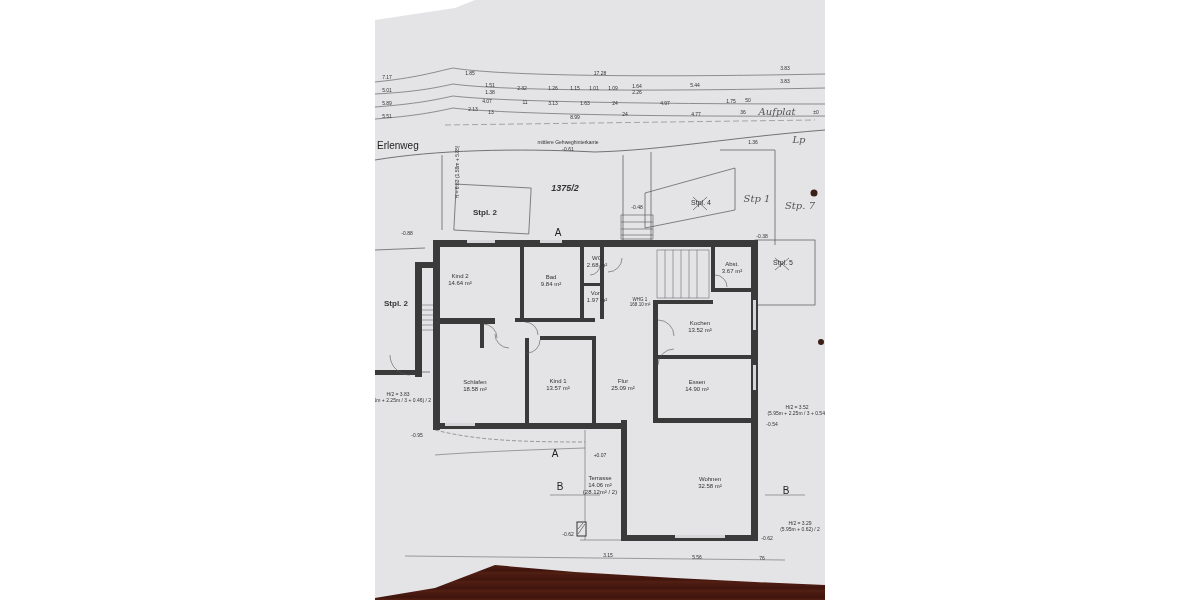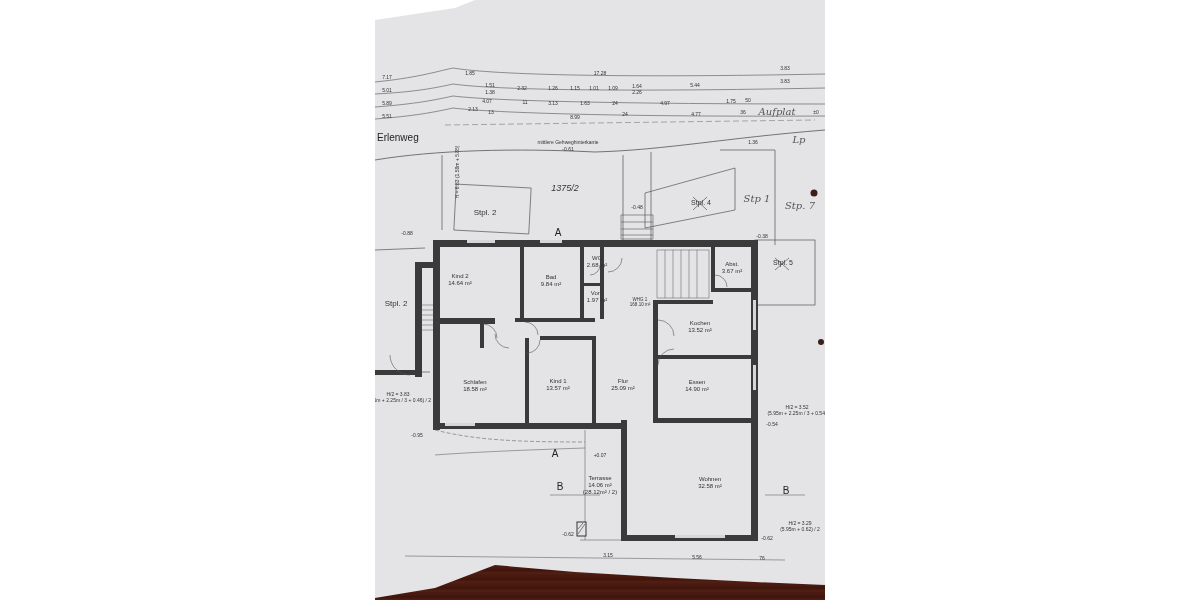--- a/index.html
+++ b/index.html
@@ -2,21 +2,21 @@
 <html><head>
 <meta charset="utf-8">
 <style>
   html,body{margin:0;padding:0;}
   body{width:1200px;height:600px;background:#ffffff;position:relative;overflow:hidden;font-family:"Liberation Sans",sans-serif;}
   #photo{position:absolute;left:375px;top:0;width:450px;height:600px;background:#4a1a10;overflow:hidden;}
   #wood-grain{position:absolute;left:0;top:0;width:450px;height:600px;
     background:repeating-linear-gradient(180deg,#4b1b11 0px,#3e140c 3px,#521f13 6px,#451810 9px);}
   #sheet{position:absolute;left:0;top:0;width:450px;height:600px;}
   .lbl{position:absolute;color:#333;font-size:6px;line-height:1.15;text-align:center;white-space:nowrap;transform:translate(-50%,-50%);}
-  .big{font-size:8px;}
+  .big{font-size:8px;font-weight:bold;}
   .street{font-size:10px;color:#222;transform:none;}
   .hand{font-family:"DejaVu Serif",serif;font-style:italic;color:#555;font-size:10px;}
   .dim{font-size:5px;color:#333;}
   .sec{font-size:10px;color:#222;}
 </style>
 </head>
 <body>
 
 <div id="photo">
   <div id="wood-grain"></div>
@@ -170,21 +170,21 @@
   <span class="lbl dim" style="left:116px;top:113px">13</span>
   <span class="lbl dim" style="left:200px;top:118px">8.99</span>
   <span class="lbl dim" style="left:250px;top:115px">24</span>
   <span class="lbl dim" style="left:321px;top:115px">4.77</span>
   <span class="lbl dim" style="left:368px;top:113px">36</span>
   <span class="lbl dim" style="left:441px;top:113px">±0</span>
   <span class="lbl hand" style="left:402px;top:112px">Aufplat</span>
   <span class="lbl hand" style="left:424px;top:140px">Lp</span>
   <span class="lbl dim" style="left:378px;top:143px">1.36</span>
 
-  <span class="lbl street" style="left:2px;top:132px">Erlenweg</span>
+  <span class="lbl street" style="left:2px;top:140px">Erlenweg</span>
   <span class="lbl dim" style="left:193px;top:143px">mittlere Gehweghinterkante</span>
   <span class="lbl dim" style="left:193px;top:150px">-0.61</span>
   <span class="lbl big" style="left:190px;top:188px;font-style:italic;font-size:9px">1375/2</span>
   <span class="lbl dim" style="left:83px;top:172px;transform:translate(-50%,-50%) rotate(-90deg)">H = 6.83 (1.58m + 5.85)</span>
 
   <span class="lbl big" style="left:21px;top:304px">Stpl. 2</span>
   <span class="lbl big" style="left:110px;top:213px">Stpl. 2</span>
   <span class="lbl" style="left:326px;top:203px;font-size:7px">Stpl. 4</span>
   <span class="lbl hand" style="left:382px;top:199px">Stp 1</span>
   <span class="lbl hand" style="left:425px;top:206px">Stp. 7</span>

